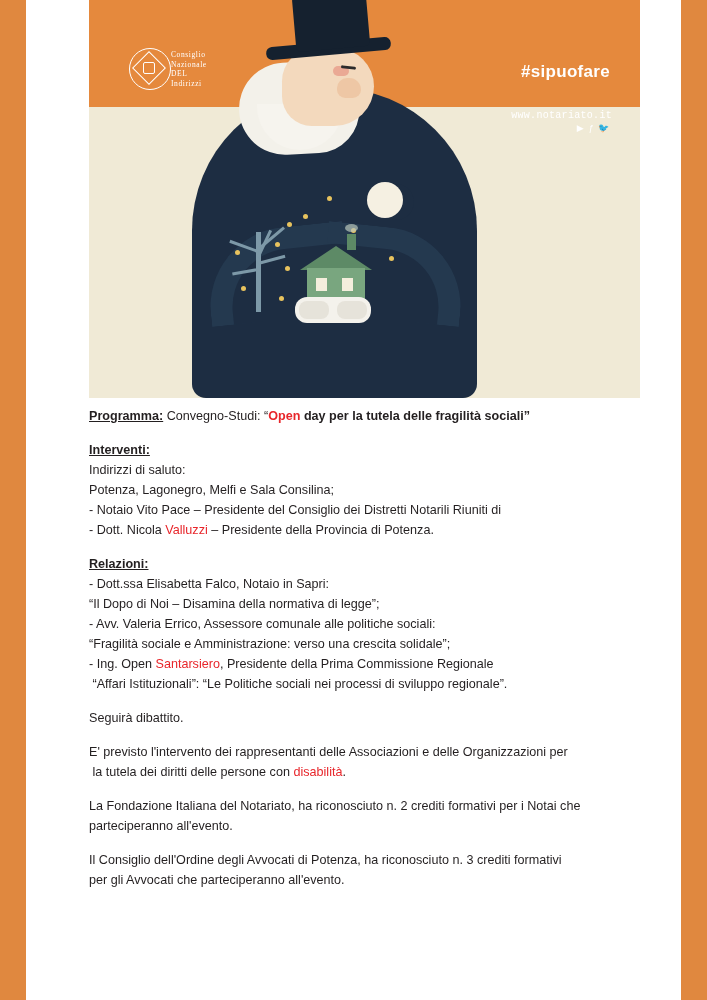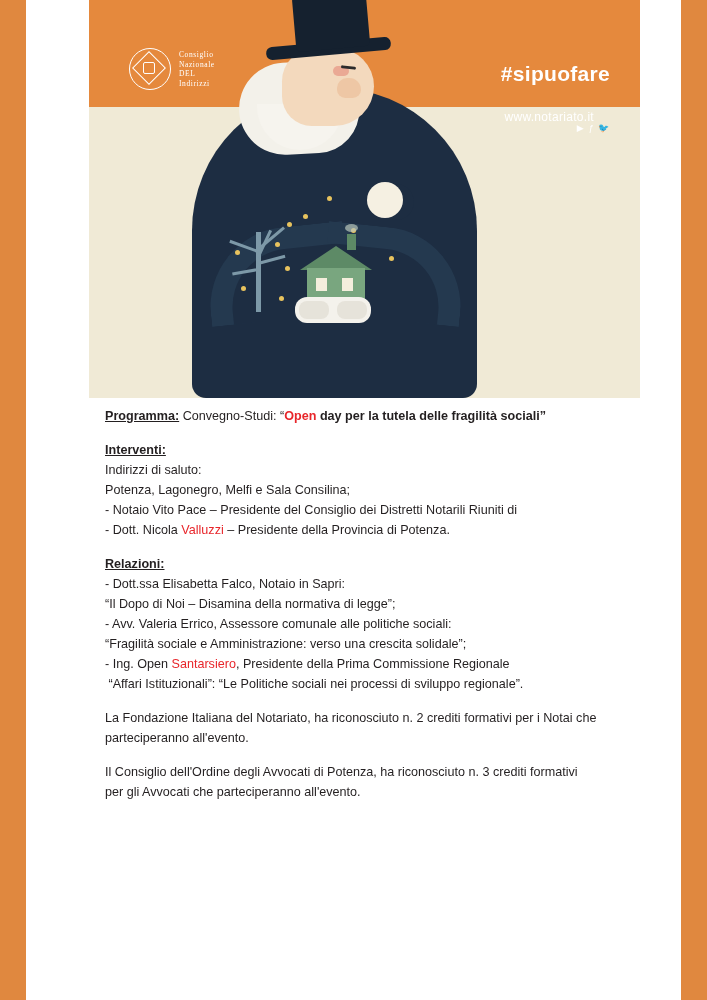--- a/index.html
+++ b/index.html
@@ -44,21 +44,20 @@
     width: 551px;
     height: 291px;
     background: #f0ead6;
   }
   .hero-logo {
     position: absolute;
     left: 40px;
     top: 48px;
     display: flex;
     align-items: center;
-    gap: 8px;
   }
   .logo-mark {
     width: 40px;
     height: 40px;
     border-radius: 50%;
     border: 1.5px solid #ffffff;
     position: relative;
     flex: none;
   }
   .logo-mark::before {
@@ -88,31 +87,32 @@
     font-size: 7.5px;
     line-height: 9.5px;
     letter-spacing: 0.6px;
     font-family: "Liberation Serif", serif;
   }
   .hashtag {
     position: absolute;
     right: 30px;
     top: 62px;
     color: #ffffff;
-    font-size: 21px;
+    font-size: 17px;
     font-weight: bold;
     letter-spacing: 0.3px;
   }
   .site-url {
     position: absolute;
-    right: 46px;
+    right: 28px;
     top: 110px;
     color: #ffffff;
-    font-size: 12px;
+    font-size: 10px;
     letter-spacing: 0.3px;
+    font-family: Liberation Mono, monospace;
   }
   .social-row {
     position: absolute;
     right: 30px;
     top: 124px;
     display: flex;
     gap: 5px;
     align-items: center;
   }
   .social-row .s-ic {
@@ -341,21 +341,20 @@
   
   .content {
     position: absolute;
     left: 63px;
     top: 406px;
     width: 580px;
     font-size: 12.6px;
     line-height: 20px;
     color: #231f20;
     font-family: "Liberation Sans", sans-serif;
-    margin-left: 16px;
   }
   .block { margin-bottom: 14px; }
   .ul { text-decoration: underline; }
   .b { font-weight: bold; }
   .red { color: #e8262b; }
   .line { white-space: pre-wrap; }
 </style>
 </head>
 <body>
 
@@ -443,21 +442,26 @@
       <div class="block">
         <div class="ul b">Relazioni:</div>
         <div>- Dott.ssa Elisabetta Falco, Notaio in Sapri:</div>
         <div>“Il Dopo di Noi – Disamina della normativa di legge”;</div>
         <div>- Avv. Valeria Errico, Assessore comunale alle politiche sociali:</div>
         <div>“Fragilità sociale e Amministrazione: verso una crescita solidale”;</div>
         <div><span>- Ing. Open </span><span class="red">Santarsiero</span><span>, Presidente della Prima Commissione Regionale</span></div>
         <div class="line"> “Affari Istituzionali”: “Le Politiche sociali nei processi di sviluppo regionale”.</div>
       </div>
 
-
+      <div class="block">Seguirà dibattito.</div>
+
+      <div class="block">
+        <div>E' previsto l'intervento dei rappresentanti delle Associazioni e delle Organizzazioni per</div>
+        <div class="line"><span> la tutela dei diritti delle persone con </span><span class="red">disabilità</span><span>.</span></div>
+      </div>
 
       <div class="block">
         <div>La Fondazione Italiana del Notariato, ha riconosciuto n. 2 crediti formativi per i Notai che</div>
         <div>parteciperanno all'evento.</div>
       </div>
 
       <div class="block">
         <div>Il Consiglio dell'Ordine degli Avvocati di Potenza, ha riconosciuto n. 3 crediti formativi</div>
         <div>per gli Avvocati che parteciperanno all'evento.</div>
       </div>

